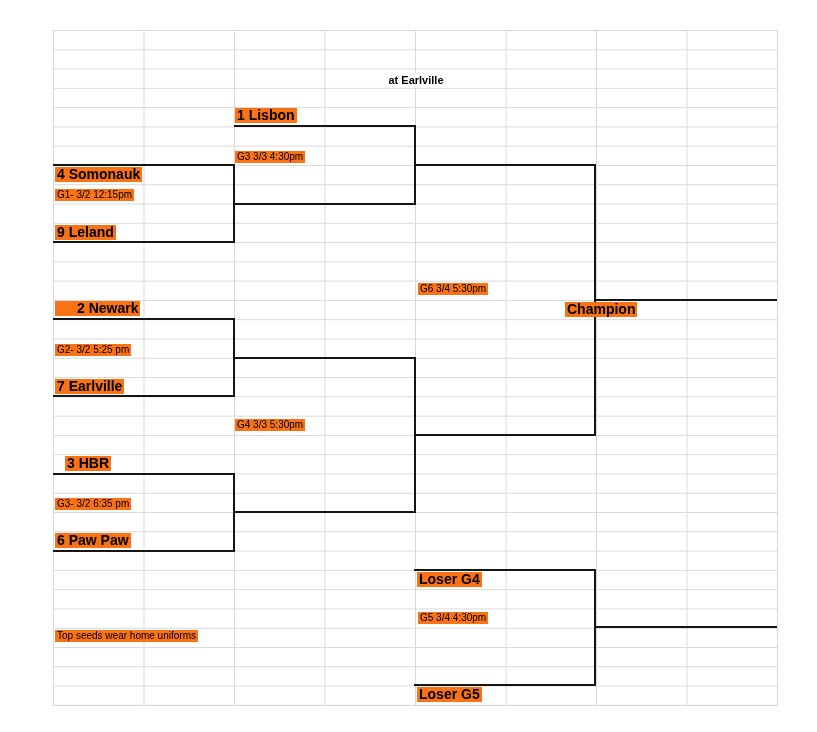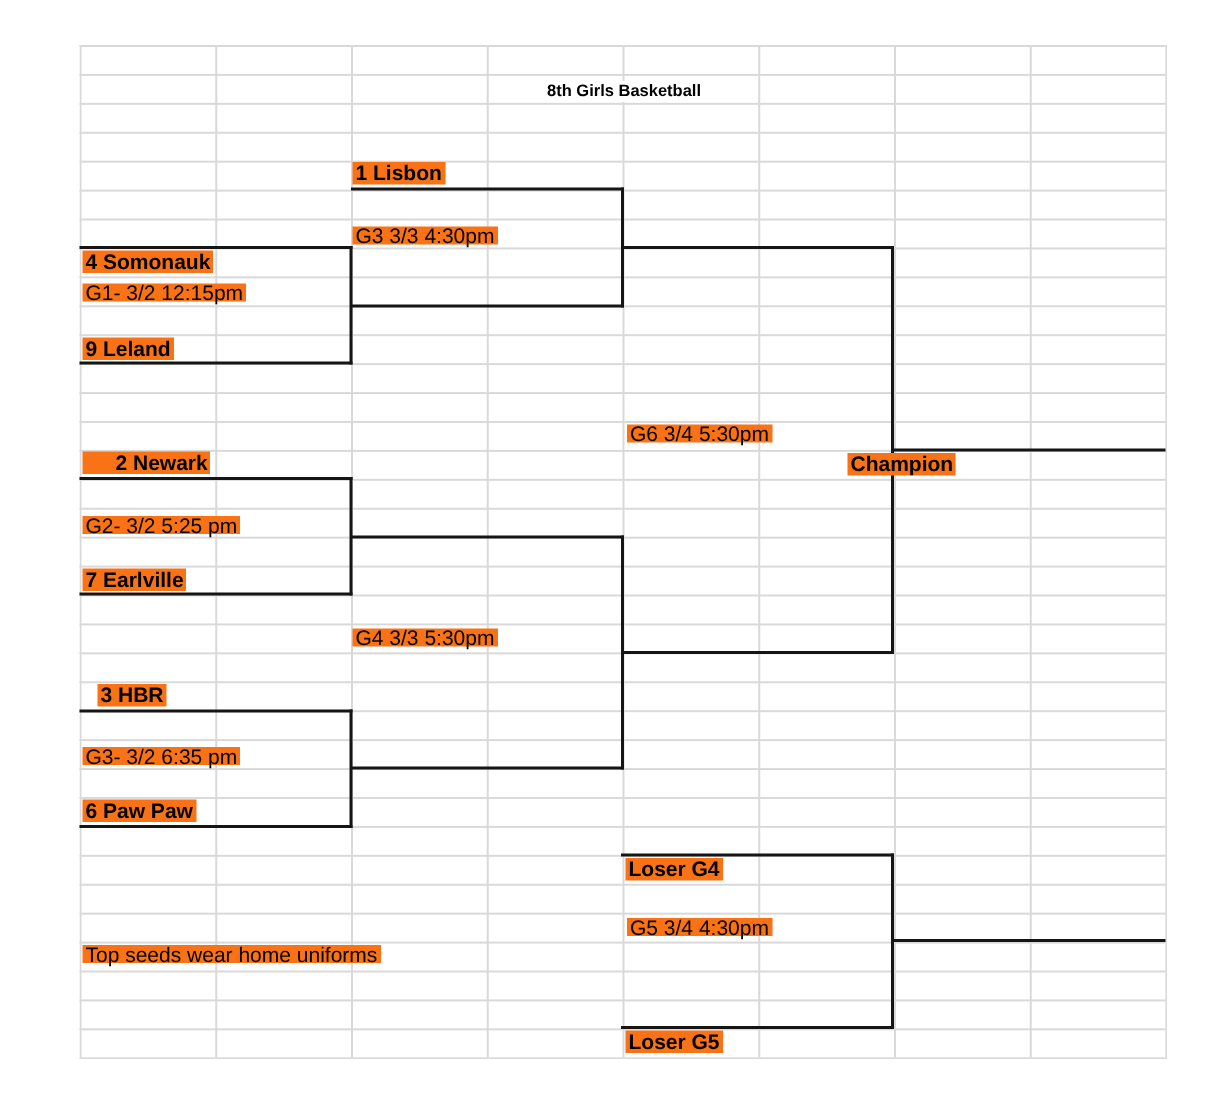--- a/index.html
+++ b/index.html
@@ -16,32 +16,32 @@
     background-size:90.5px 100%,100% 19.2857px;
     border-right:1px solid #d9d9d9;border-bottom:1px solid #d9d9d9;
   }
   
   .bl{position:absolute;background:#151515;}
   .bl.h{height:2px;}
   .bl.v{width:2px;}
   
   .lbl{position:absolute;background:#f97316;padding:0 2px;white-space:nowrap;line-height:15px;}
   .team{font-size:14px;font-weight:bold;}
-  .small{font-size:14px;line-height:12px;}
+  .small{font-size:10px;line-height:12px;}
   .title-row{position:absolute;left:325px;width:182px;text-align:center;}
   .title-row span{display:inline-block;background:#ffffff;padding:0 3px;font-size:11px;font-weight:bold;line-height:14px;white-space:nowrap;}
 </style>
 </head>
 <body>
 
 <div class="screen">
 
   <div class="grid"></div>
 
-  <div class="title-row" style="top:51px;"><span>8th Girls Basketball</span></div>
+  <div class="title-row" style="top:70px;"><span>at Earlville</span></div>
 
   <div class="bl h" style="left:234px;top:125px;width:182px;"></div>
   <div class="bl h" style="left:53px;top:164px;width:182px;"></div>
   <div class="bl h" style="left:414px;top:164px;width:182px;"></div>
   <div class="bl h" style="left:234px;top:203px;width:182px;"></div>
   <div class="bl h" style="left:53px;top:241px;width:182px;"></div>
   <div class="bl h" style="left:594px;top:299px;width:183px;"></div>
   <div class="bl h" style="left:53px;top:318px;width:182px;"></div>
   <div class="bl h" style="left:234px;top:357px;width:182px;"></div>
   <div class="bl h" style="left:53px;top:395px;width:182px;"></div>

